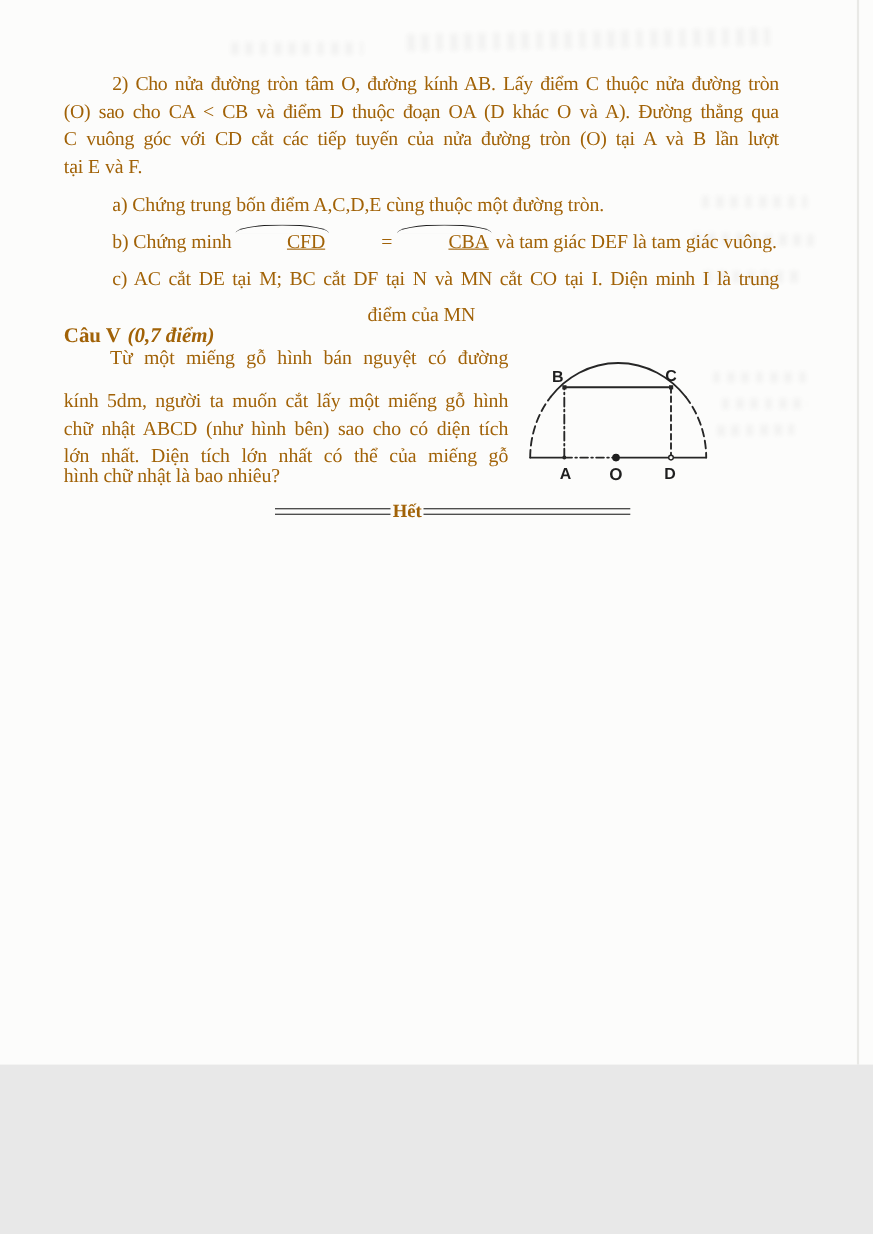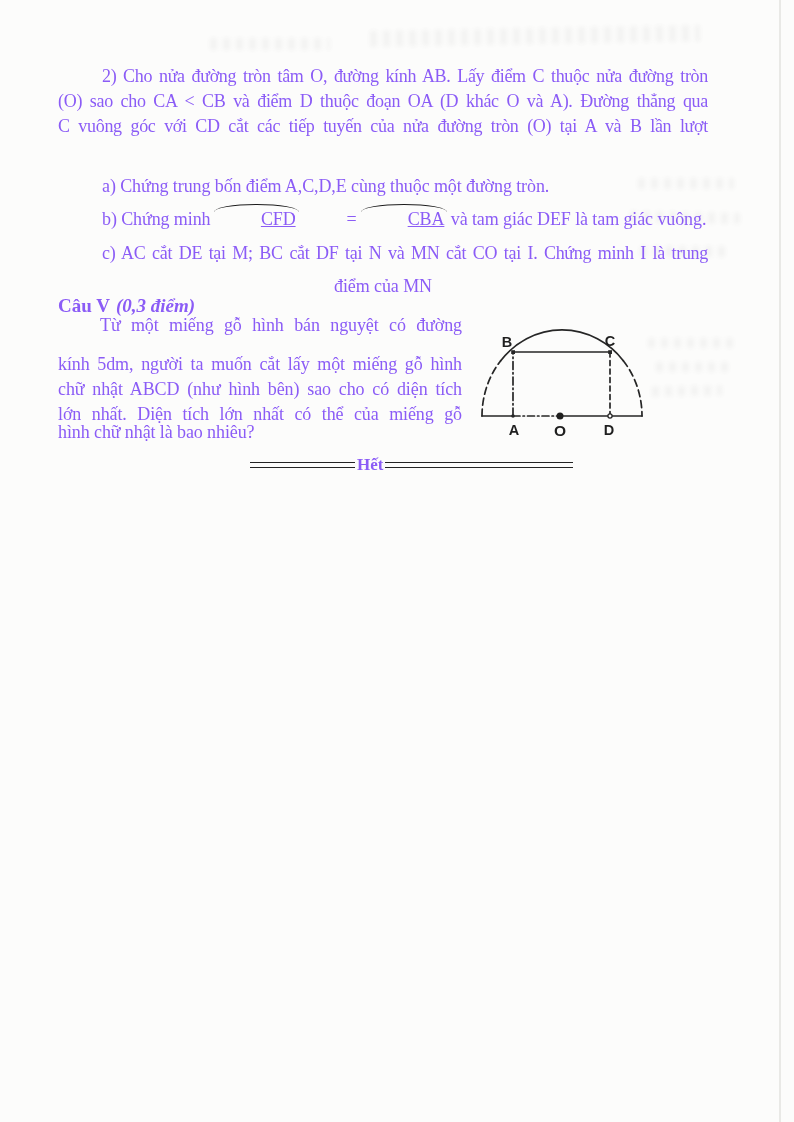--- a/index.html
+++ b/index.html
@@ -1,18 +1,18 @@
 <!DOCTYPE html>
 <html><head>
 <meta charset="utf-8">
 <style>
   html,body{margin:0;padding:0;background:#e8e8e8;}
   .page{
-    position:relative;width:794px;height:1122px;margin:0 auto;
-    background:#fcfcfb;color:#8b5cf6;
+    position:relative;width:794px;height:968px;margin:0 auto;
+    background:#fcfcfb;color:#a16207;
     font-family:"Liberation Serif", serif;
     overflow:hidden;
   }
   .line{
     position:absolute;left:58px;width:650px;height:25px;line-height:25px;
     font-size:18px;letter-spacing:-0.1px;white-space:normal;
   }
   .j{text-align:justify;text-align-last:justify;}
   .tight{letter-spacing:-0.3px;}
   .ind{text-indent:44px;}
@@ -57,32 +57,33 @@
   <div class="smudge" style="left:630px;top:212px;width:110px;height:11px;transform:rotate(1deg);"></div>
   <div class="smudge" style="left:640px;top:246px;width:90px;height:11px;"></div>
   <div class="smudge" style="left:648px;top:338px;width:86px;height:10px;"></div>
   <div class="smudge" style="left:656px;top:362px;width:78px;height:10px;"></div>
   <div class="smudge" style="left:652px;top:386px;width:70px;height:10px;transform:rotate(-1deg);"></div>
   <div class="foldline" style="left:779px;"></div>
 
   <div class="line j tight ind" style="top:64px;">2) Cho nửa đường tròn tâm O, đường kính AB. Lấy điểm C thuộc nửa đường tròn</div>
   <div class="line j tight" style="top:114px;">C vuông góc với CD cắt các tiếp tuyến của nửa đường tròn (O) tại A và B lần lượt</div>
   <div class="line j tight" style="top:89px;">(O) sao cho CA &lt; CB và điểm D thuộc đoạn OA (D khác O và A). Đường thẳng qua</div>
+  <div class="line" style="top:139px;">tại E và F.</div>
 
   <div class="line ind" style="top:174px;">a) Chứng trung bốn điểm A,C,D,E cùng thuộc một đường tròn.</div>
 
   <div class="line ind" style="top:207px;overflow:visible;"><span>b) Chứng minh</span>
     <span class="hat">CFD</span><span class="eq">=</span><span class="hat">CBA</span>
     <span>và tam giác DEF là tam giác vuông.</span>
   </div>
 
-  <div class="line j tight ind" style="top:241px;">c) AC cắt DE tại M; BC cắt DF tại N và MN cắt CO tại I. Chứng minh I là trung</div>
+  <div class="line j tight ind" style="top:241px;">c) AC cắt DE tại M; BC cắt DF tại N và MN cắt CO tại I. Diện minh I là trung</div>
   <div class="line" style="top:274px;text-align:center;">điểm của MN</div>
 
-  <div class="heading"><span>Câu V</span><span class="pts">(0,3 điểm)</span></div>
+  <div class="heading"><span>Câu V</span><span class="pts">(0,7 điểm)</span></div>
 
   <div class="vline j vind" style="top:313px;">Từ một miếng gỗ hình bán nguyệt có đường</div>
   <div class="vline j" style="top:352px;">kính 5dm, người ta muốn cắt lấy một miếng gỗ hình</div>
   <div class="vline j" style="top:377px;">chữ nhật ABCD (như hình bên) sao cho có diện tích</div>
   <div class="vline j" style="top:402px;">lớn nhất. Diện tích lớn nhất có thể của miếng gỗ</div>
   <div class="vline" style="top:420px;">hình chữ nhật là bao nhiêu?</div>
 
   <svg class="fig" viewBox="0 0 172 116">
     <g stroke="#262626" stroke-width="1.7" fill="none" stroke-linecap="round">
 

